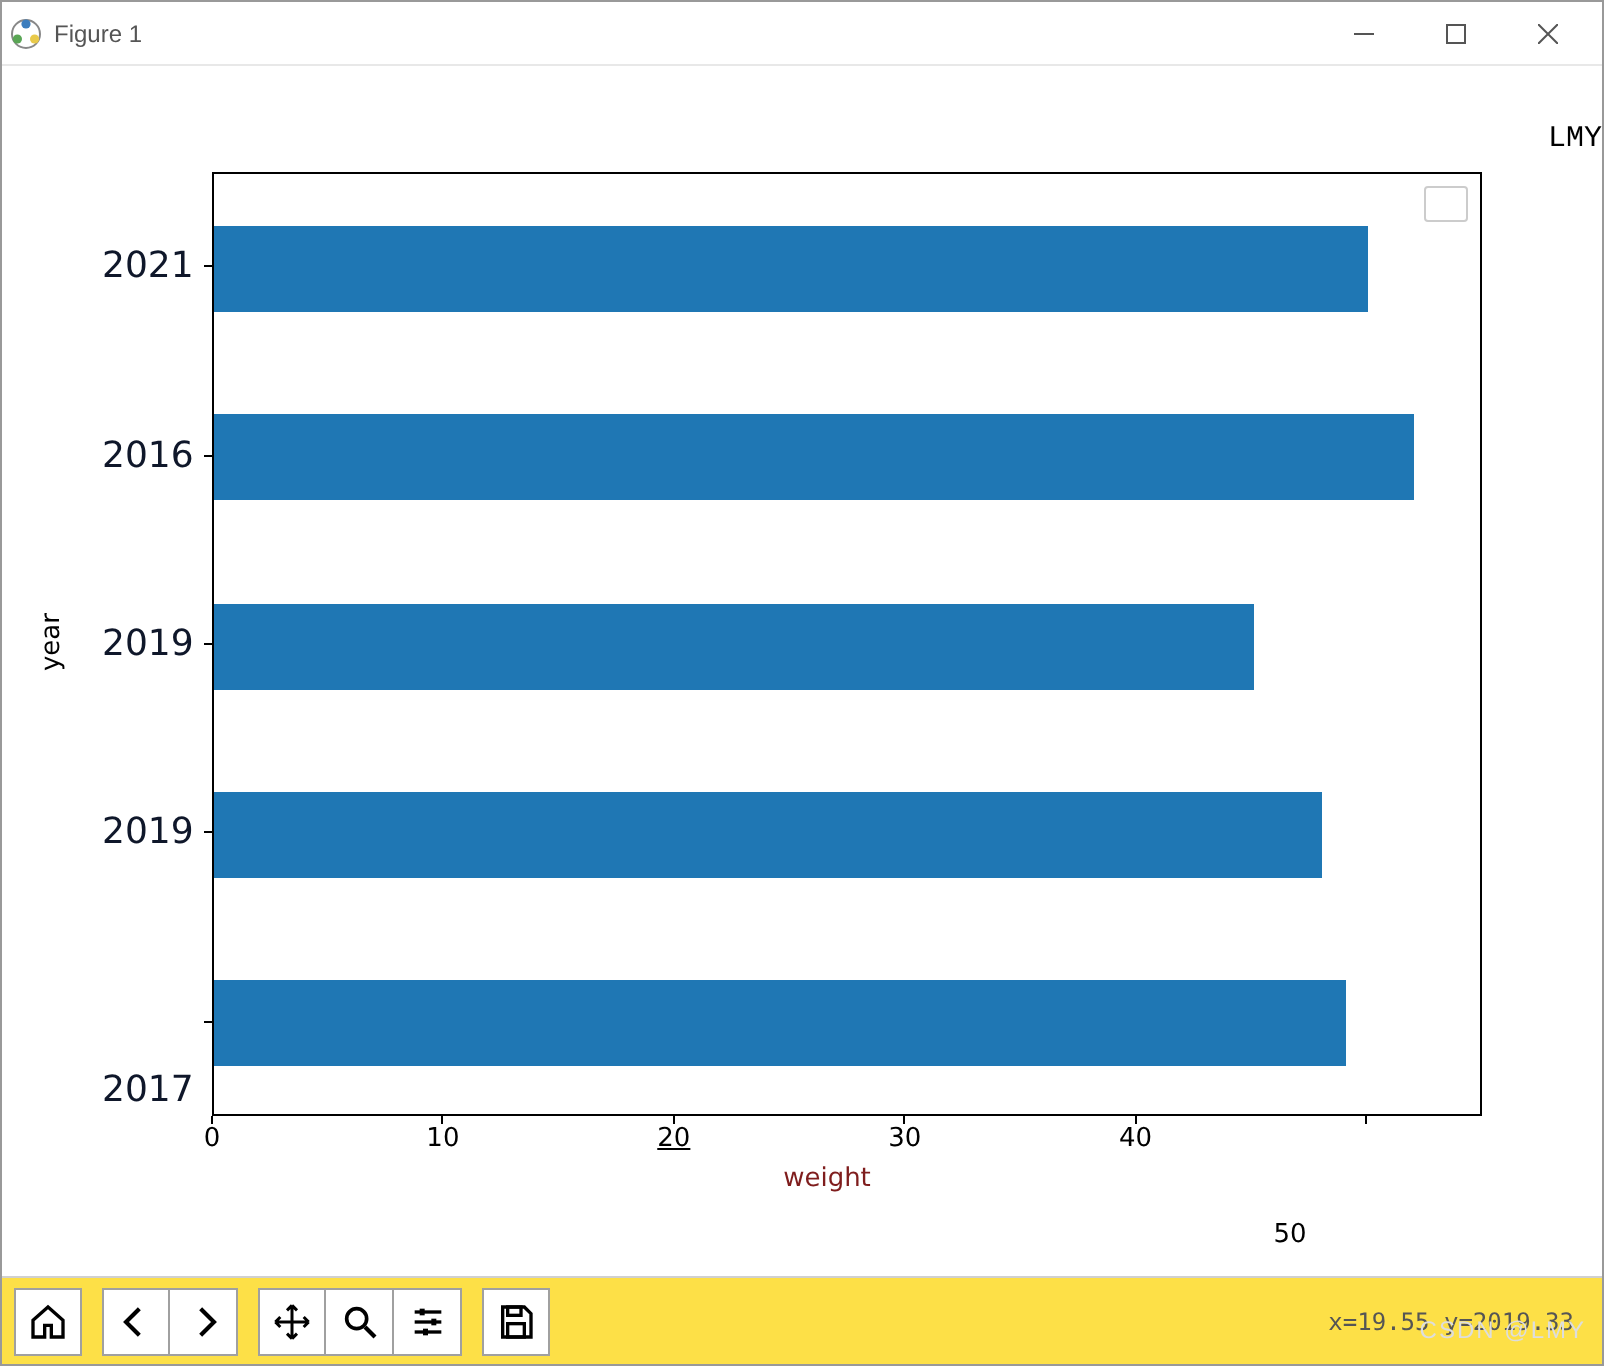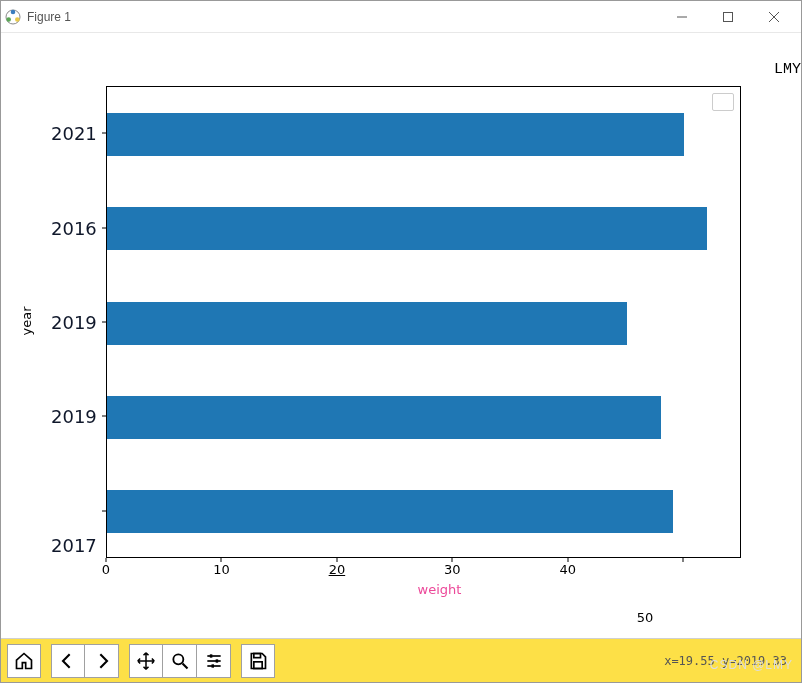--- a/index.html
+++ b/index.html
@@ -111,25 +111,25 @@
       left: 25px;
       top: 290px;
       transform: translate(-50%, -50%) rotate(-90deg);
       font-size: 13px;
       color: #000;
       font-family: "DejaVu Sans", Arial, sans-serif;
     }
     .xlabel {
       position: absolute;
       top: 551px;
-      left: 121px;
+      left: 95px;
       width: 635px;
       text-align: center;
       font-size: 13px;
-      color: #ec4899;
+      color: #7f1d1d;
       font-family: "DejaVu Sans", Arial, sans-serif;
     }
     .legend-box {
       position: absolute;
       right: 6px;
       top: 6px;
       width: 22px;
       height: 18px;
       border: 1px solid #ccc;
       border-radius: 2px;

